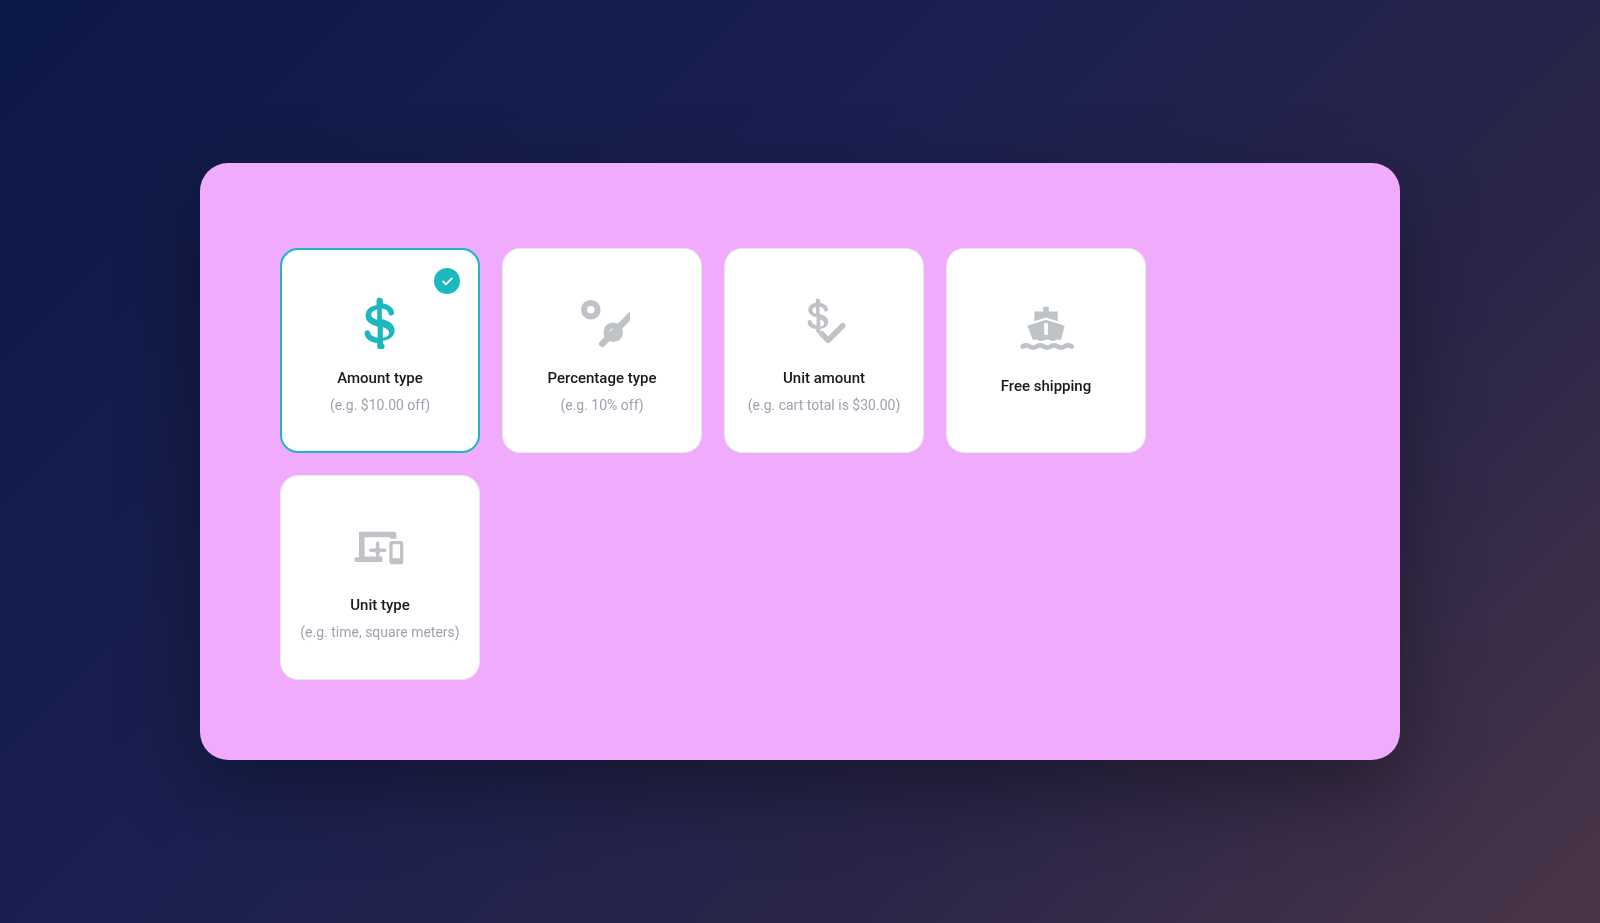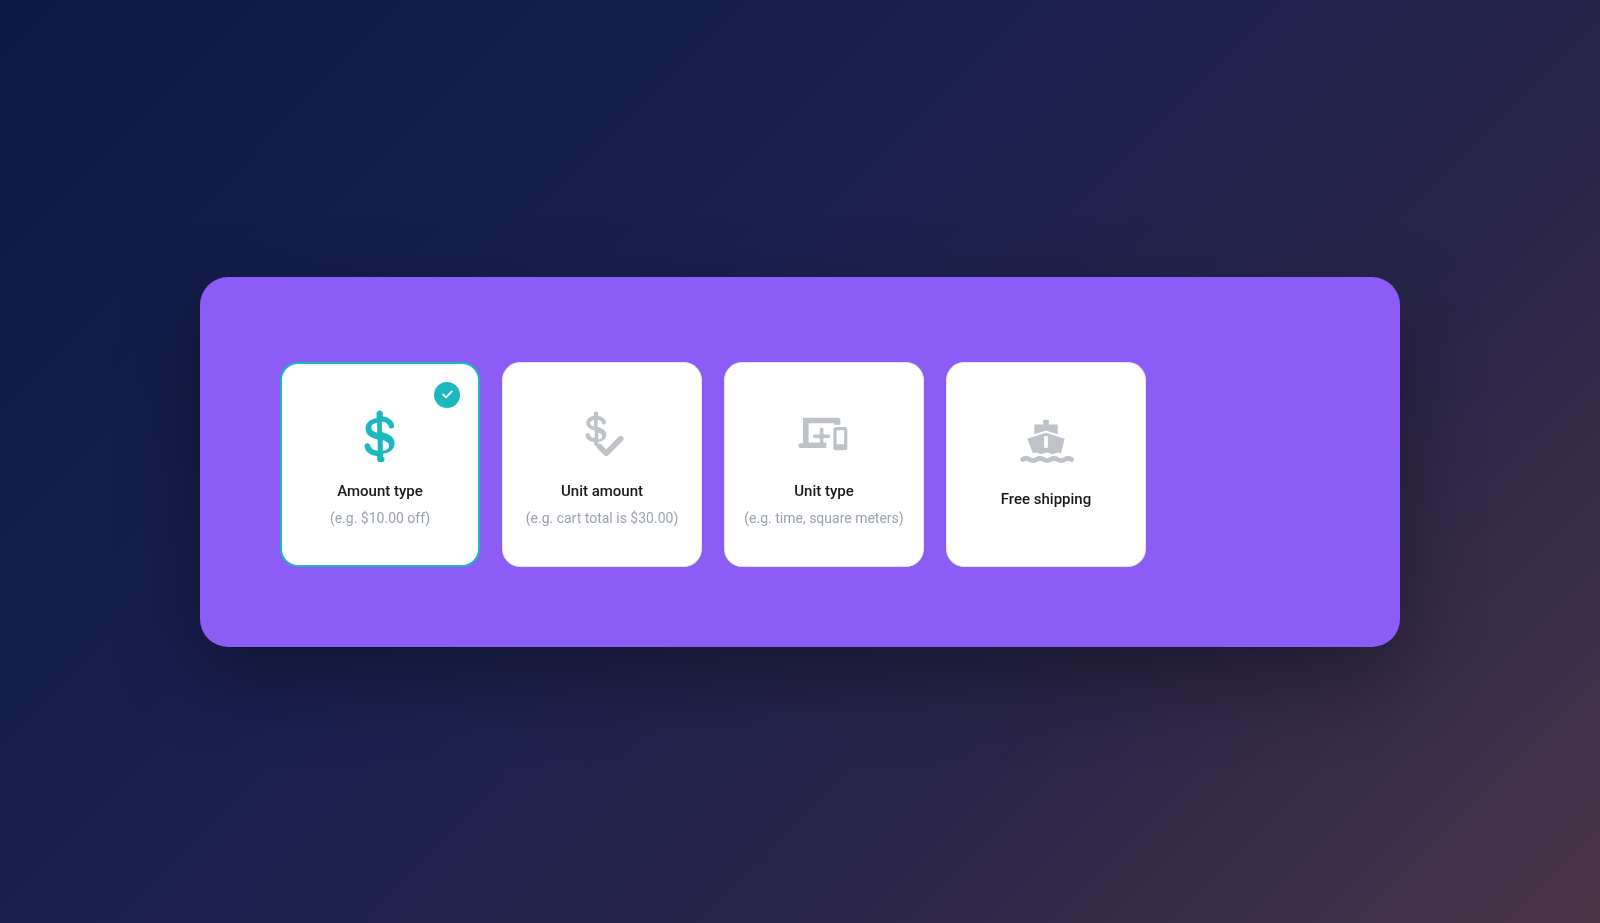--- a/index.html
+++ b/index.html
@@ -13,21 +13,21 @@
       height: 923px;
       background: linear-gradient(135deg, #0c1845 0%, #1a2050 40%, #2a2548 70%, #4a3548 100%);
       font-family: -apple-system, BlinkMacSystemFont, "Segoe UI", Roboto, Helvetica, Arial, sans-serif;
       display: flex;
       align-items: center;
       justify-content: center;
     }
     
     .panel {
       width: 1200px;
-      background: #8b5cf6;
+      background: #f0abfc;
       border-radius: 28px;
       padding: 85px 80px 80px 80px;
       box-shadow: 0 30px 80px rgba(0, 0, 0, 0.35);
     }
     
     .options-grid {
       display: flex;
       flex-wrap: wrap;
       gap: 22px;
     }
@@ -114,60 +114,75 @@
       </div>
       <div class="card-icon">
         <svg viewBox="0 0 24 24">
           <path class="icon-fill" fill="#1bb8c0" d="M12 2a1.2 1.2 0 0 1 1.2 1.2v1.3c1.1.15 2.1.5 2.95 1.05.95.6 1.7 1.5 1.85 2.7a1.2 1.2 0 1 1-2.38.3c-.06-.48-.38-.92-.95-1.28-.5-.32-1.15-.54-1.87-.64v4.52l.66.18c1.25.34 2.4.8 3.25 1.5.95.78 1.55 1.85 1.55 3.22 0 1.4-.67 2.5-1.7 3.23-.9.64-2.05 1.02-3.26 1.16v1.36A1.2 1.2 0 0 1 12 24a1.2 1.2 0 0 1-1.2-1.2v-1.33c-1.3-.12-2.5-.48-3.45-1.1-1.1-.72-1.85-1.8-1.95-3.12a1.2 1.2 0 1 1 2.4-.18c.4.54.4 1.04.96 1.4.6.4 1.4.62 2.24.7v-4.8l-.55-.15c-1.2-.32-2.3-.76-3.12-1.45-.92-.78-1.5-1.84-1.5-3.17 0-1.35.62-2.42 1.58-3.14.86-.65 1.96-1.03 3.1-1.18V3.2A1.2 1.2 0 0 1 12 2zm-1.2 5.1c-.72.12-1.33.37-1.76.7-.5.38-.76.85-.76 1.4 0 .55.22 1 .65 1.37.4.33.95.6 1.57.82l.3.1V7.1zm2.4 7.55v4.58c.76-.12 1.42-.38 1.88-.7.52-.37.8-.85.8-1.43 0-.6-.24-1.07-.7-1.45-.47-.4-1.12-.7-1.78-.92l-.2-.08z"></path>
         </svg>
       </div>
       <div class="card-title">Amount type</div>
       <div class="card-subtitle">(e.g. $10.00 off)</div>
     </div>
 
+    <div class="option-card">
+      <div class="card-icon">
+        <svg viewBox="0 0 24 24">
+          <g fill="#bfc2c7">
+            <circle cx="7.2" cy="7.2" r="4.2"></circle>
+            <circle cx="7.2" cy="7.2" r="1.6" fill="#ffffff"></circle>
+            <circle cx="16.8" cy="16.8" r="4.2"></circle>
+            <circle cx="16.8" cy="16.8" r="1.6" fill="#ffffff"></circle>
+            <rect x="3.8" y="17.6" width="20" height="2.8" rx="1.4" transform="rotate(-45 12 12)"></rect>
+          </g>
+        </svg>
+      </div>
+      <div class="card-title">Percentage type</div>
+      <div class="card-subtitle">(e.g. 10% off)</div>
+    </div>
 
     <div class="option-card">
       <div class="card-icon">
         <svg viewBox="0 0 24 24">
           <g fill="#bfc2c7">
             <path d="M9.5 2.5a.9.9 0 0 1 .9.9v.9c.75.1 1.45.35 2.02.72.65.42 1.15 1.04 1.25 1.86a.9.9 0 1 1-1.78.22c-.04-.3-.24-.58-.6-.8-.32-.2-.73-.34-1.19-.4v3.08l.44.12c.86.23 1.65.55 2.23 1.03.66.54 1.07 1.28 1.07 2.22 0 .97-.46 1.72-1.17 2.23-.62.44-1.4.7-2.23.8v.93a.9.9 0 1 1-1.8 0v-.9c-.88-.08-1.7-.33-2.35-.75-.75-.5-1.27-1.24-1.34-2.14a.9.9 0 1 1 1.8-.14c.3.36.26.66.62.9.4.27.94.42 1.47.47v-3.28l-.37-.1c-.83-.22-1.58-.52-2.14-1-.64-.54-1.04-1.27-1.04-2.19 0-.93.43-1.67 1.09-2.17.59-.45 1.34-.71 2.11-.81v-.9a.9.9 0 0 1 .9-.9zM8.6 6.02c-.47.08-.86.24-1.13.45-.32.24-.48.54-.48.88 0 .34.14.63.41.86.26.22.61.4 1.02.54l.18.06V6.02zm1.8 5.22v3.1c.5-.08.93-.25 1.22-.46.33-.24.5-.54.5-.9 0-.37-.15-.67-.44-.91-.3-.26-.73-.46-1.16-.6l-.12-.04z"></path>
             <path d="M11 17.5l2.8 2.8L20 14" stroke="#bfc2c7" stroke-width="2.4" fill="none" stroke-linecap="round" stroke-linejoin="round"></path>
           </g>
         </svg>
       </div>
       <div class="card-title">Unit amount</div>
       <div class="card-subtitle">(e.g. cart total is $30.00)</div>
     </div>
 
     <div class="option-card">
       <div class="card-icon">
         <svg viewBox="0 0 24 24">
           <g fill="#bfc2c7">
+            <rect x="10.8" y="2.5" width="2.4" height="2.2"></rect>
+            <path d="M7 4.5h10v4.2l-5-1.6-5 1.6V4.5z"></path>
+            <path d="M12 8l8 2.6-1.6 6.2c-.8-.4-1.6-.4-2.4 0-.8.4-1.6.4-2.4 0-.8-.4-1.6-.4-2.4 0-.8.4-1.6.4-2.4 0-.8-.4-1.6-.4-2.4 0L4 10.6 12 8z"></path>
+            <rect x="11.2" y="9.5" width="1.6" height="5" fill="#ffffff"></rect>
+            <path d="M2 19.5c1-.6 2-.6 3 0s2 .6 3 0 2-.6 3 0 2 .6 3 0 2-.6 3 0 2 .6 3 0 2-.6 3 0" stroke="#bfc2c7" stroke-width="2" fill="none" stroke-linecap="round"></path>
+          </g>
+        </svg>
+      </div>
+      <div class="card-title">Free shipping</div>
+      <div class="card-subtitle"></div>
+    </div>
+
+    <div class="option-card">
+      <div class="card-icon">
+        <svg viewBox="0 0 24 24">
+          <g fill="#bfc2c7">
             <path d="M3 5h15a1 1 0 0 1 1 1v2h-2.6V7.4H5.4v8.2H13v2.4H2a1 1 0 0 1 0-2h1V6a1 1 0 0 1 0-1z"></path>
             <rect x="16" y="9" width="6" height="10" rx="1.2"></rect>
             <rect x="17.4" y="10.4" width="3.2" height="6" fill="#ffffff"></rect>
             <circle cx="11" cy="13" r="1.4"></circle>
             <path d="M8 13h1.3M12.7 13H14M11 10v1.3M11 14.7V16" stroke="#bfc2c7" stroke-width="1.5" stroke-linecap="round"></path>
           </g>
         </svg>
       </div>
       <div class="card-title">Unit type</div>
       <div class="card-subtitle">(e.g. time, square meters)</div>
     </div>
 
-    <div class="option-card">
-      <div class="card-icon">
-        <svg viewBox="0 0 24 24">
-          <g fill="#bfc2c7">
-            <rect x="10.8" y="2.5" width="2.4" height="2.2"></rect>
-            <path d="M7 4.5h10v4.2l-5-1.6-5 1.6V4.5z"></path>
-            <path d="M12 8l8 2.6-1.6 6.2c-.8-.4-1.6-.4-2.4 0-.8.4-1.6.4-2.4 0-.8-.4-1.6-.4-2.4 0-.8.4-1.6.4-2.4 0-.8-.4-1.6-.4-2.4 0L4 10.6 12 8z"></path>
-            <rect x="11.2" y="9.5" width="1.6" height="5" fill="#ffffff"></rect>
-            <path d="M2 19.5c1-.6 2-.6 3 0s2 .6 3 0 2-.6 3 0 2 .6 3 0 2-.6 3 0 2 .6 3 0 2-.6 3 0" stroke="#bfc2c7" stroke-width="2" fill="none" stroke-linecap="round"></path>
-          </g>
-        </svg>
-      </div>
-      <div class="card-title">Free shipping</div>
-      <div class="card-subtitle"></div>
-    </div>
-
   </div>
 </div>
 
 </body></html>

